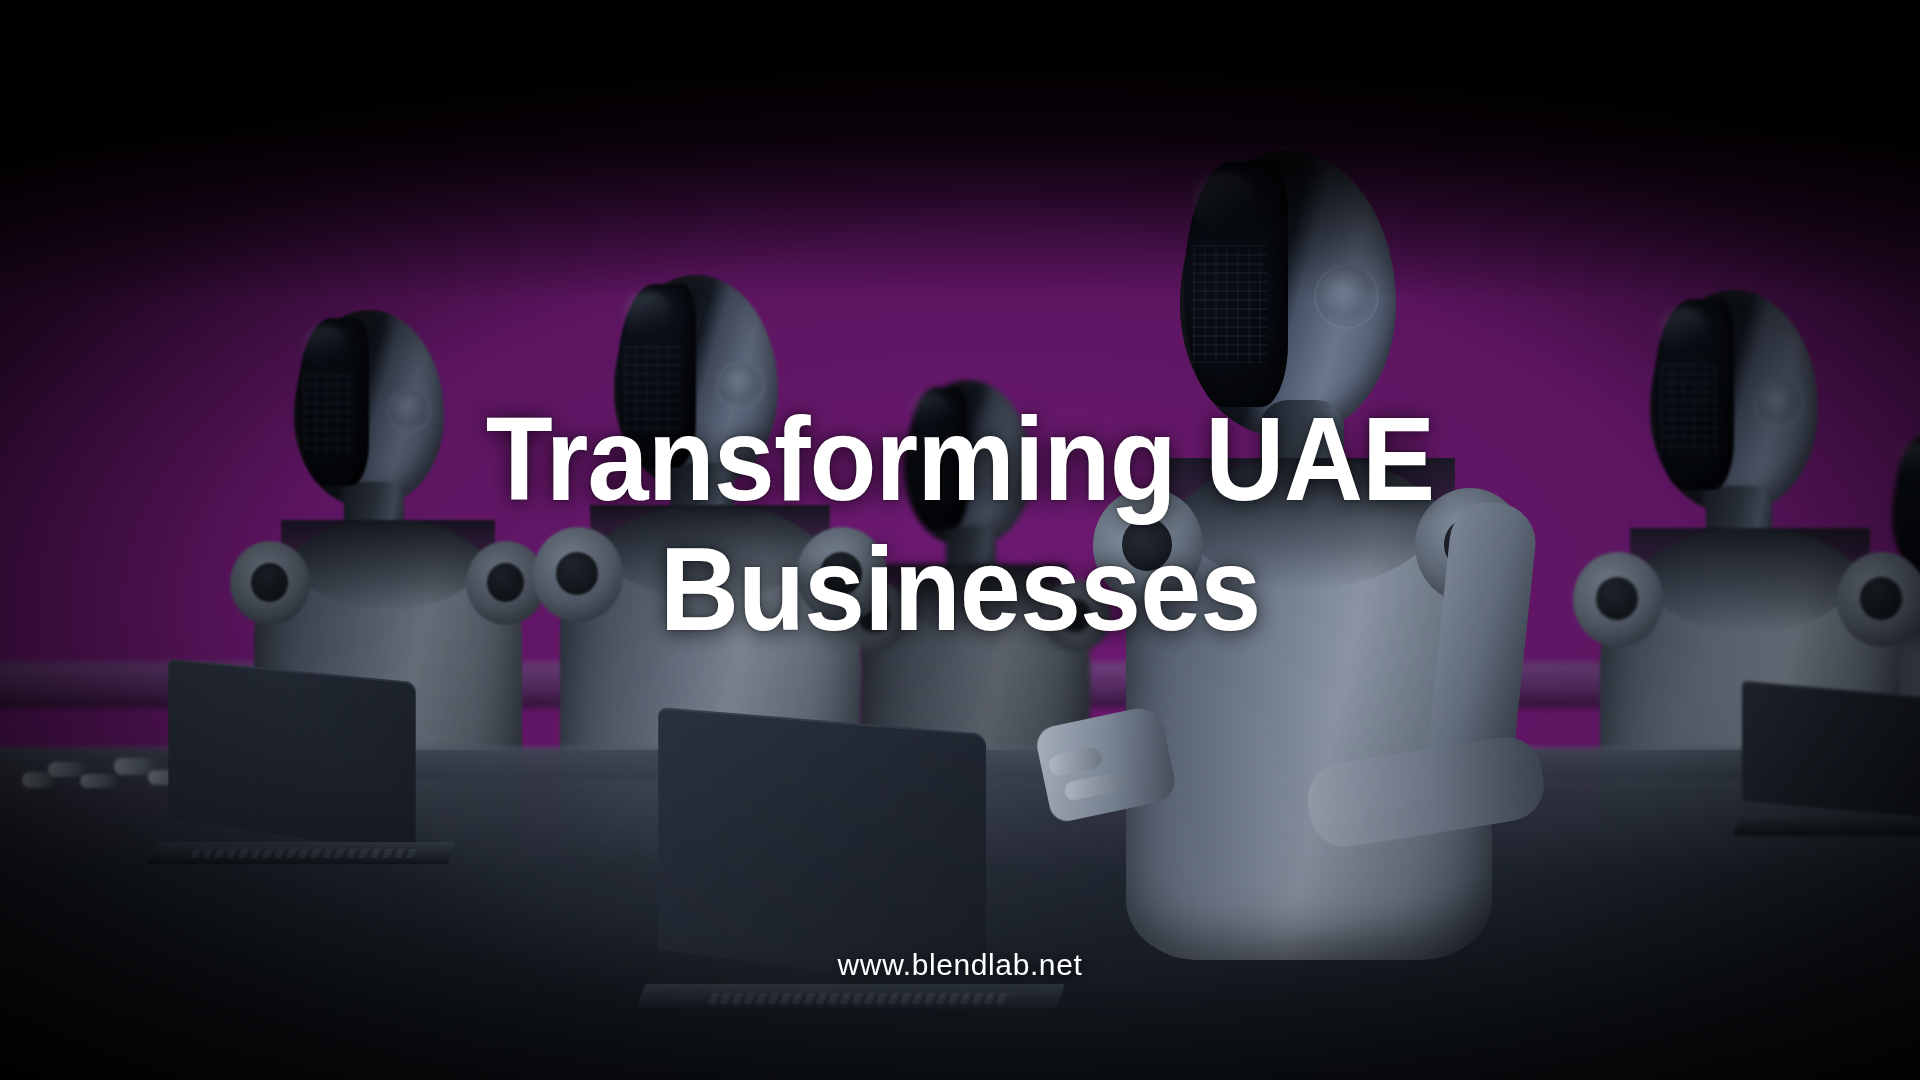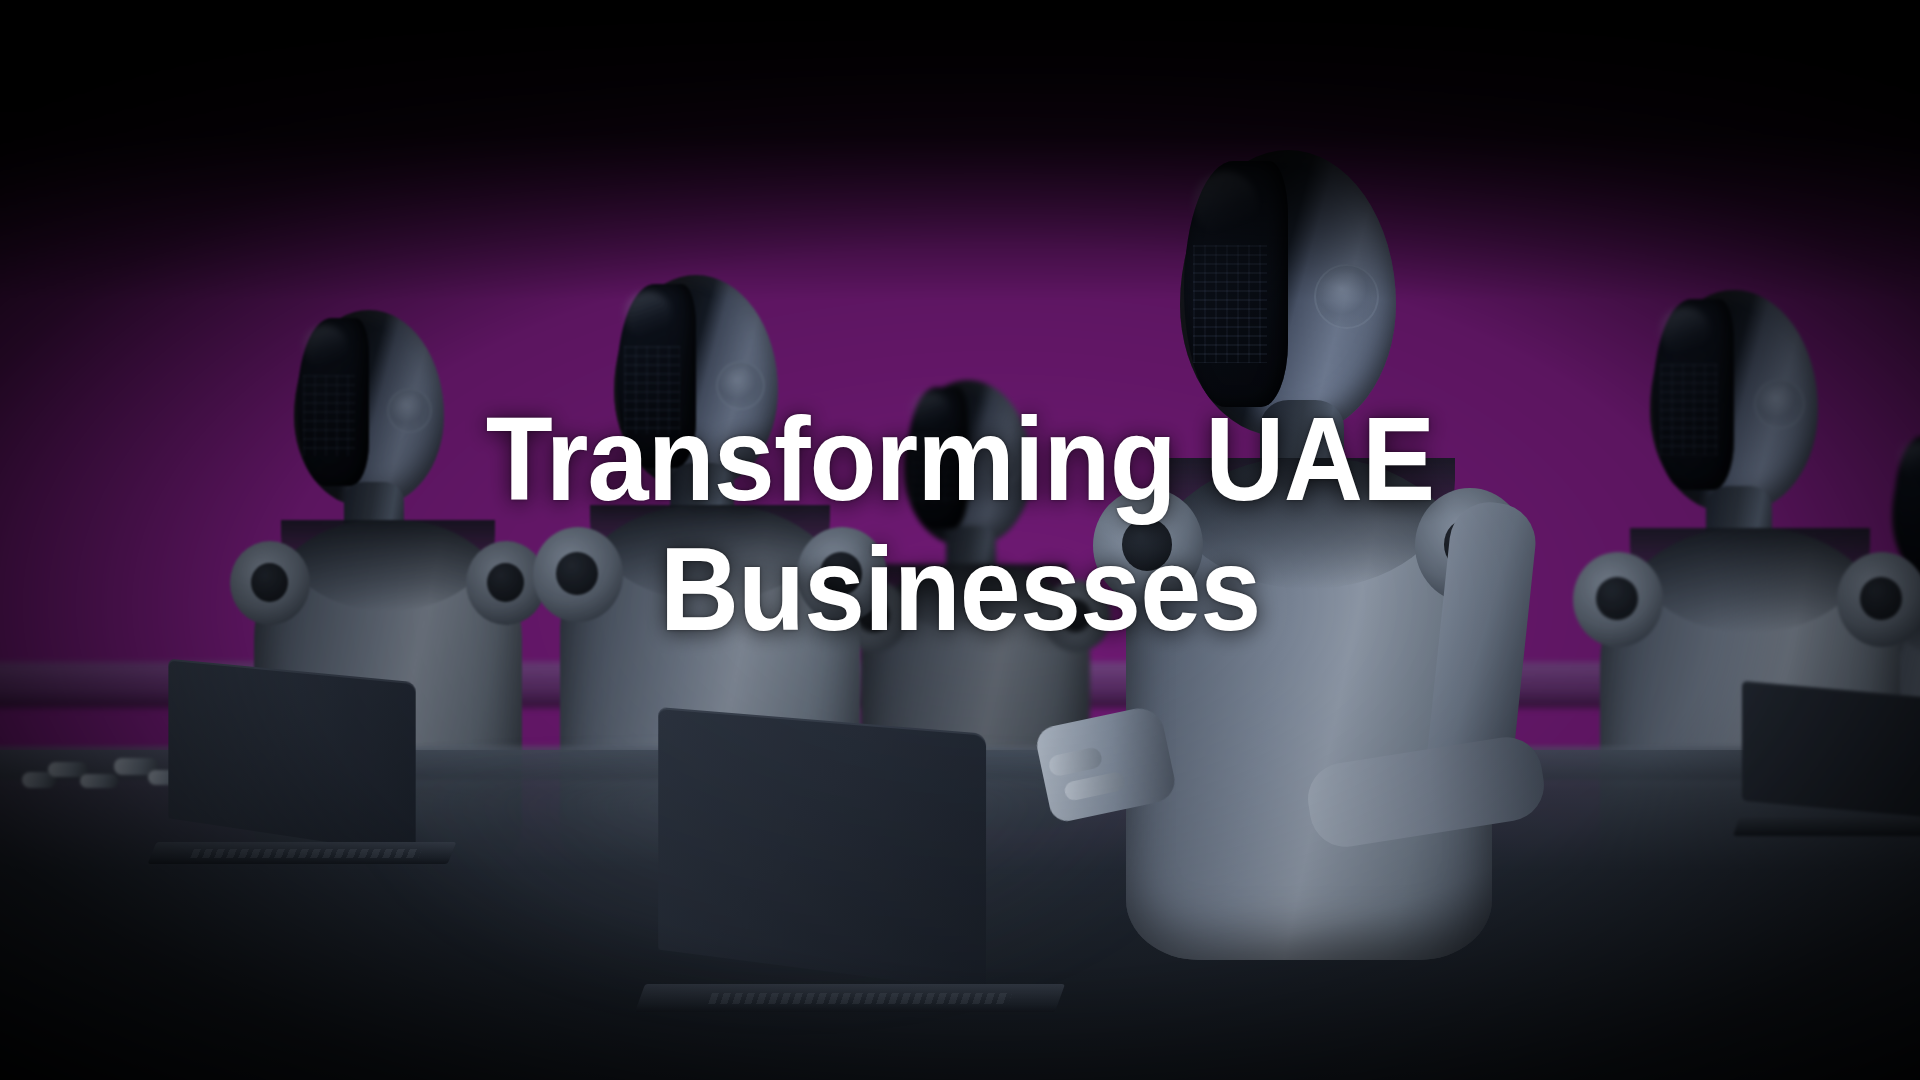--- a/index.html
+++ b/index.html
@@ -648,15 +648,16 @@
 
     <div class="vignette"></div>
     <div class="top-fade"></div>
   </div>
 
   <div class="overlay">
     <h1 class="headline">Transforming UAE
 Businesses</h1>
 
 
+    <p class="website">www.blendlab.net</p>
   </div>
 
 </div>
 
 </body></html>

